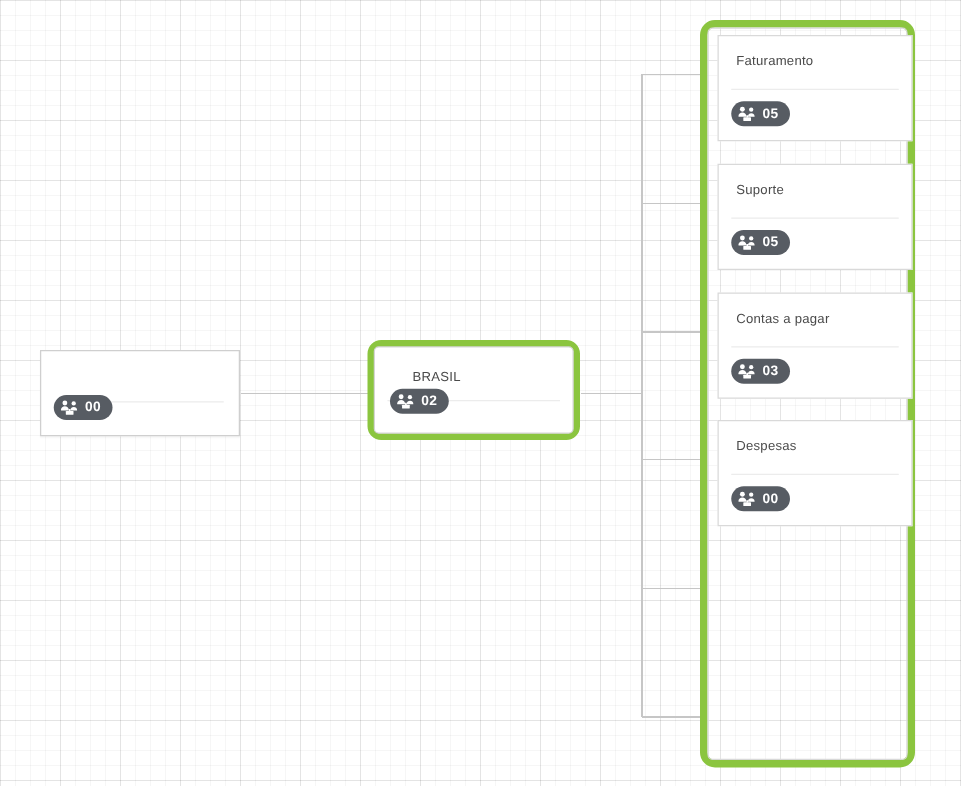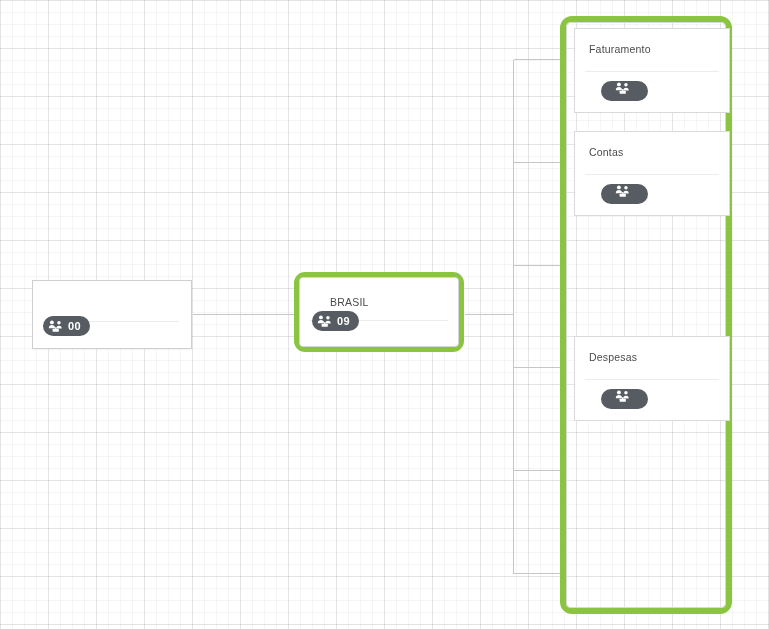--- a/index.html
+++ b/index.html
@@ -133,21 +133,21 @@
   .dept-card {
     position: absolute;
     left: 8px;
     width: 156px;
     height: 85px;
     background: #ffffff;
     border: 1px solid #d9d9d9;
   }
   .dept-card .node-title { left: 14px; top: 14px; }
   .dept-card .node-divider { top: 42px; left: 10px; right: 10px; }
-  .dept-card .count-badge { left: 26px; bottom: 11px; flex-direction: column; }
+  .dept-card .count-badge { left: 10px; bottom: 11px; }
 </style>
 </head>
 <body>
 
 <div id="org-canvas">
 
   <svg id="connector-layer" viewBox="0 0 769 629" width="769" height="629" xmlns="http://www.w3.org/2000/svg">
     <g stroke="#c6c6c6" stroke-width="1" fill="none" shape-rendering="crispEdges">
 
       <line x1="192.5" y1="314.5" x2="294.5" y2="314.5"></line>
@@ -187,21 +187,21 @@
       <div class="node-divider"></div>
       <div class="count-badge">
         <svg class="badge-icon" viewBox="0 0 20 18" xmlns="http://www.w3.org/2000/svg">
           <circle cx="5.2" cy="4.2" r="2.6" fill="#ffffff"></circle>
           <circle cx="14.6" cy="4.6" r="2.3" fill="#ffffff"></circle>
           <path d="M1.1 11.2c0-2.3 1.9-3.6 4.1-3.6s4.1 1.3 4.1 3.6v0.9H1.1z" fill="#ffffff"></path>
           <path d="M11.2 11.6c0-2.0 1.6-3.1 3.5-3.1s3.5 1.1 3.5 3.1v0.6h-7z" fill="#ffffff"></path>
           <rect x="6.2" y="12.6" width="8.2" height="4.2" rx="0.7" fill="#ffffff"></rect>
           <rect x="9.4" y="10.6" width="1.8" height="2.4" fill="#ffffff"></rect>
         </svg>
-        <span class="badge-value">09</span>
+        <span class="badge-value">02</span>
       </div>
     </div>
   </div>
 
   <div id="dept-group">
     <div id="dept-group-inner"></div>
 
     <div class="dept-card" style="top:6px">
       <div class="node-title">Faturamento</div>
       <div class="node-divider"></div>
@@ -212,35 +212,50 @@
           <path d="M1.1 11.2c0-2.3 1.9-3.6 4.1-3.6s4.1 1.3 4.1 3.6v0.9H1.1z" fill="#ffffff"></path>
           <path d="M11.2 11.6c0-2.0 1.6-3.1 3.5-3.1s3.5 1.1 3.5 3.1v0.6h-7z" fill="#ffffff"></path>
           <rect x="6.2" y="12.6" width="8.2" height="4.2" rx="0.7" fill="#ffffff"></rect>
           <rect x="9.4" y="10.6" width="1.8" height="2.4" fill="#ffffff"></rect>
         </svg>
         <span class="badge-value">05</span>
       </div>
     </div>
 
     <div class="dept-card" style="top:109px">
-      <div class="node-title">Contas</div>
+      <div class="node-title">Suporte</div>
       <div class="node-divider"></div>
       <div class="count-badge">
         <svg class="badge-icon" viewBox="0 0 20 18" xmlns="http://www.w3.org/2000/svg">
           <circle cx="5.2" cy="4.2" r="2.6" fill="#ffffff"></circle>
             <circle cx="14.6" cy="4.6" r="2.3" fill="#ffffff"></circle>
           <path d="M1.1 11.2c0-2.3 1.9-3.6 4.1-3.6s4.1 1.3 4.1 3.6v0.9H1.1z" fill="#ffffff"></path>
           <path d="M11.2 11.6c0-2.0 1.6-3.1 3.5-3.1s3.5 1.1 3.5 3.1v0.6h-7z" fill="#ffffff"></path>
           <rect x="6.2" y="12.6" width="8.2" height="4.2" rx="0.7" fill="#ffffff"></rect>
           <rect x="9.4" y="10.6" width="1.8" height="2.4" fill="#ffffff"></rect>
         </svg>
         <span class="badge-value">05</span>
       </div>
     </div>
 
+    <div class="dept-card" style="top:212px">
+      <div class="node-title">Contas a pagar</div>
+      <div class="node-divider"></div>
+      <div class="count-badge">
+        <svg class="badge-icon" viewBox="0 0 20 18" xmlns="http://www.w3.org/2000/svg">
+          <circle cx="5.2" cy="4.2" r="2.6" fill="#ffffff"></circle>
+            <circle cx="14.6" cy="4.6" r="2.3" fill="#ffffff"></circle>
+          <path d="M1.1 11.2c0-2.3 1.9-3.6 4.1-3.6s4.1 1.3 4.1 3.6v0.9H1.1z" fill="#ffffff"></path>
+          <path d="M11.2 11.6c0-2.0 1.6-3.1 3.5-3.1s3.5 1.1 3.5 3.1v0.6h-7z" fill="#ffffff"></path>
+          <rect x="6.2" y="12.6" width="8.2" height="4.2" rx="0.7" fill="#ffffff"></rect>
+          <rect x="9.4" y="10.6" width="1.8" height="2.4" fill="#ffffff"></rect>
+        </svg>
+        <span class="badge-value">03</span>
+      </div>
+    </div>
 
     <div class="dept-card" style="top:314px">
       <div class="node-title">Despesas</div>
       <div class="node-divider"></div>
       <div class="count-badge">
         <svg class="badge-icon" viewBox="0 0 20 18" xmlns="http://www.w3.org/2000/svg">
           <circle cx="5.2" cy="4.2" r="2.6" fill="#ffffff"></circle>
             <circle cx="14.6" cy="4.6" r="2.3" fill="#ffffff"></circle>
           <path d="M1.1 11.2c0-2.3 1.9-3.6 4.1-3.6s4.1 1.3 4.1 3.6v0.9H1.1z" fill="#ffffff"></path>
           <path d="M11.2 11.6c0-2.0 1.6-3.1 3.5-3.1s3.5 1.1 3.5 3.1v0.6h-7z" fill="#ffffff"></path>

